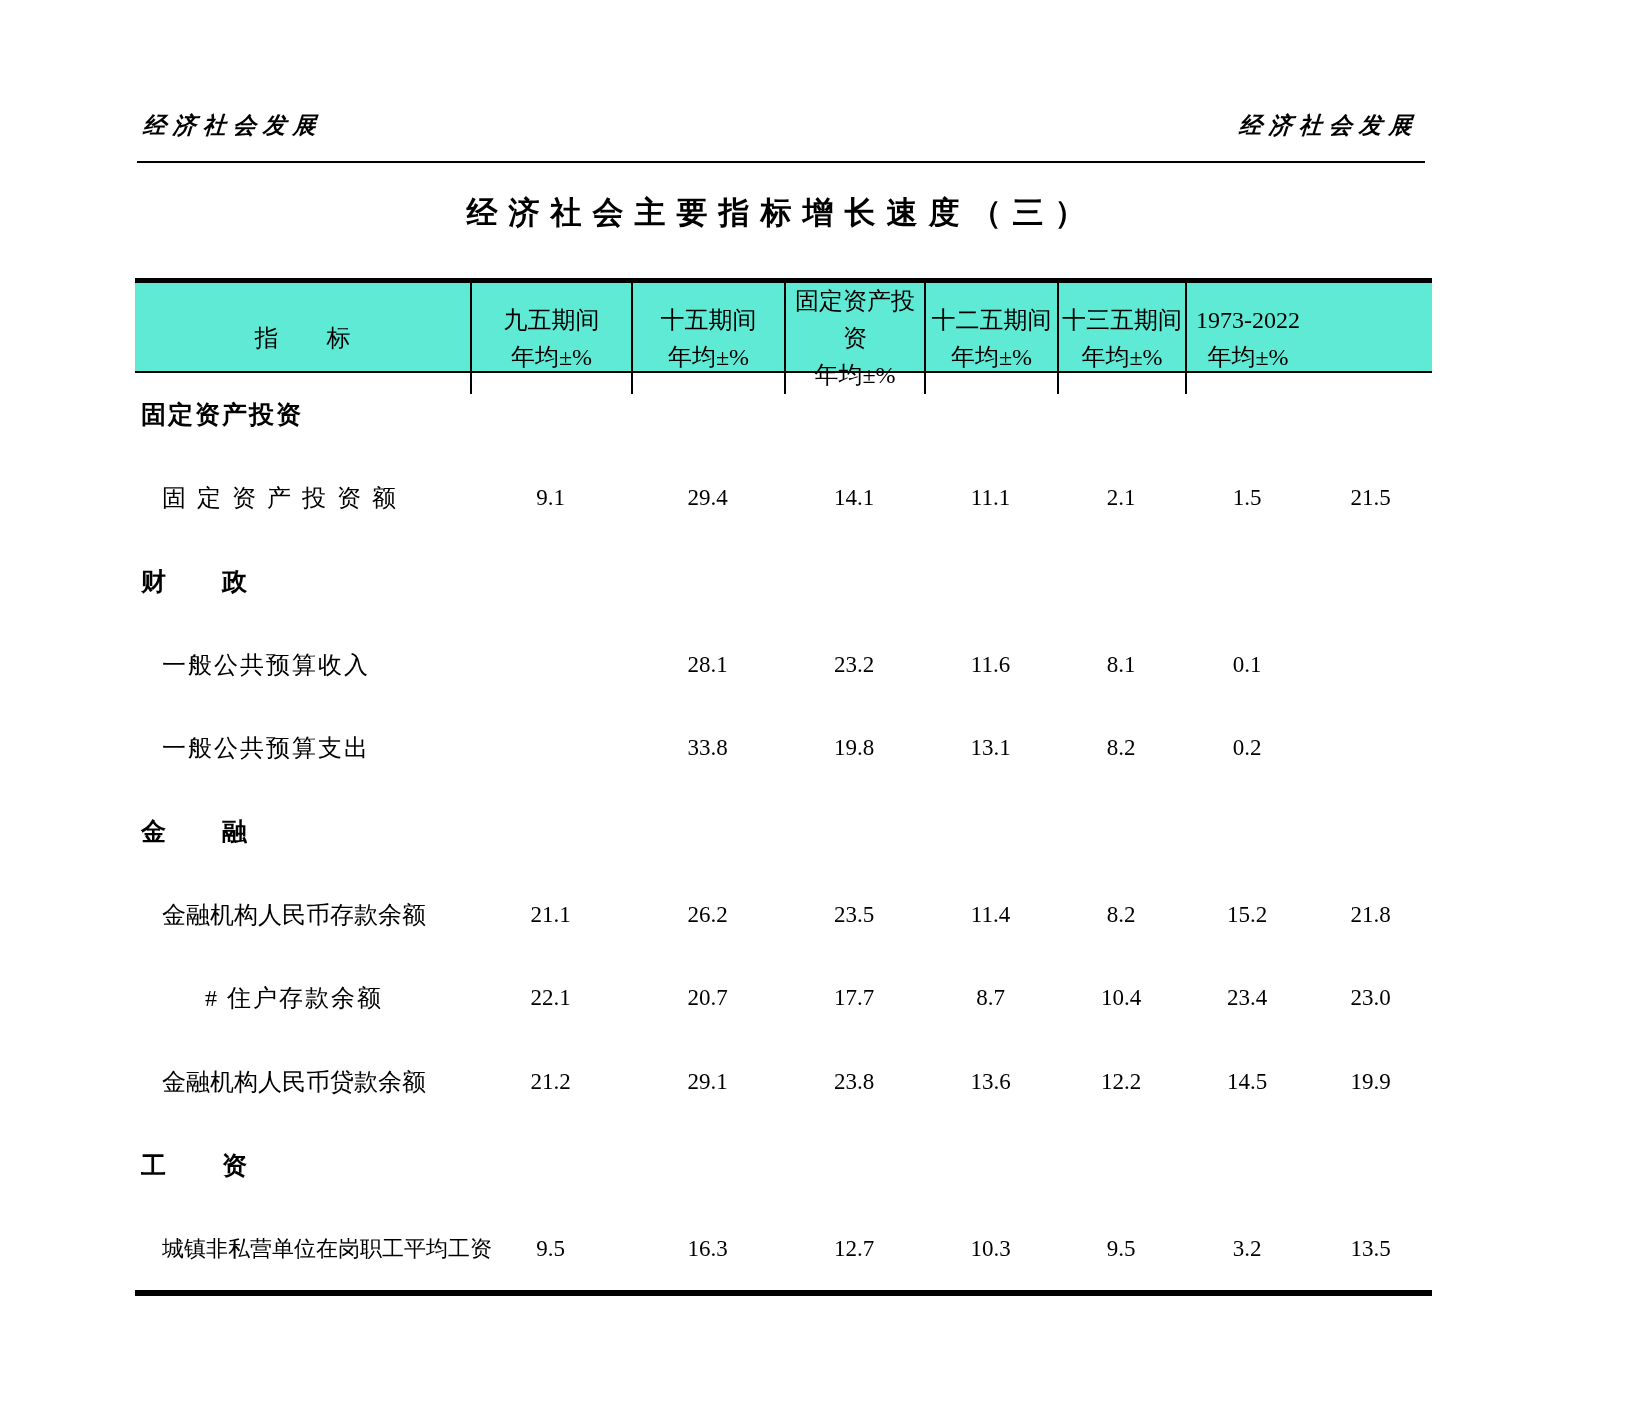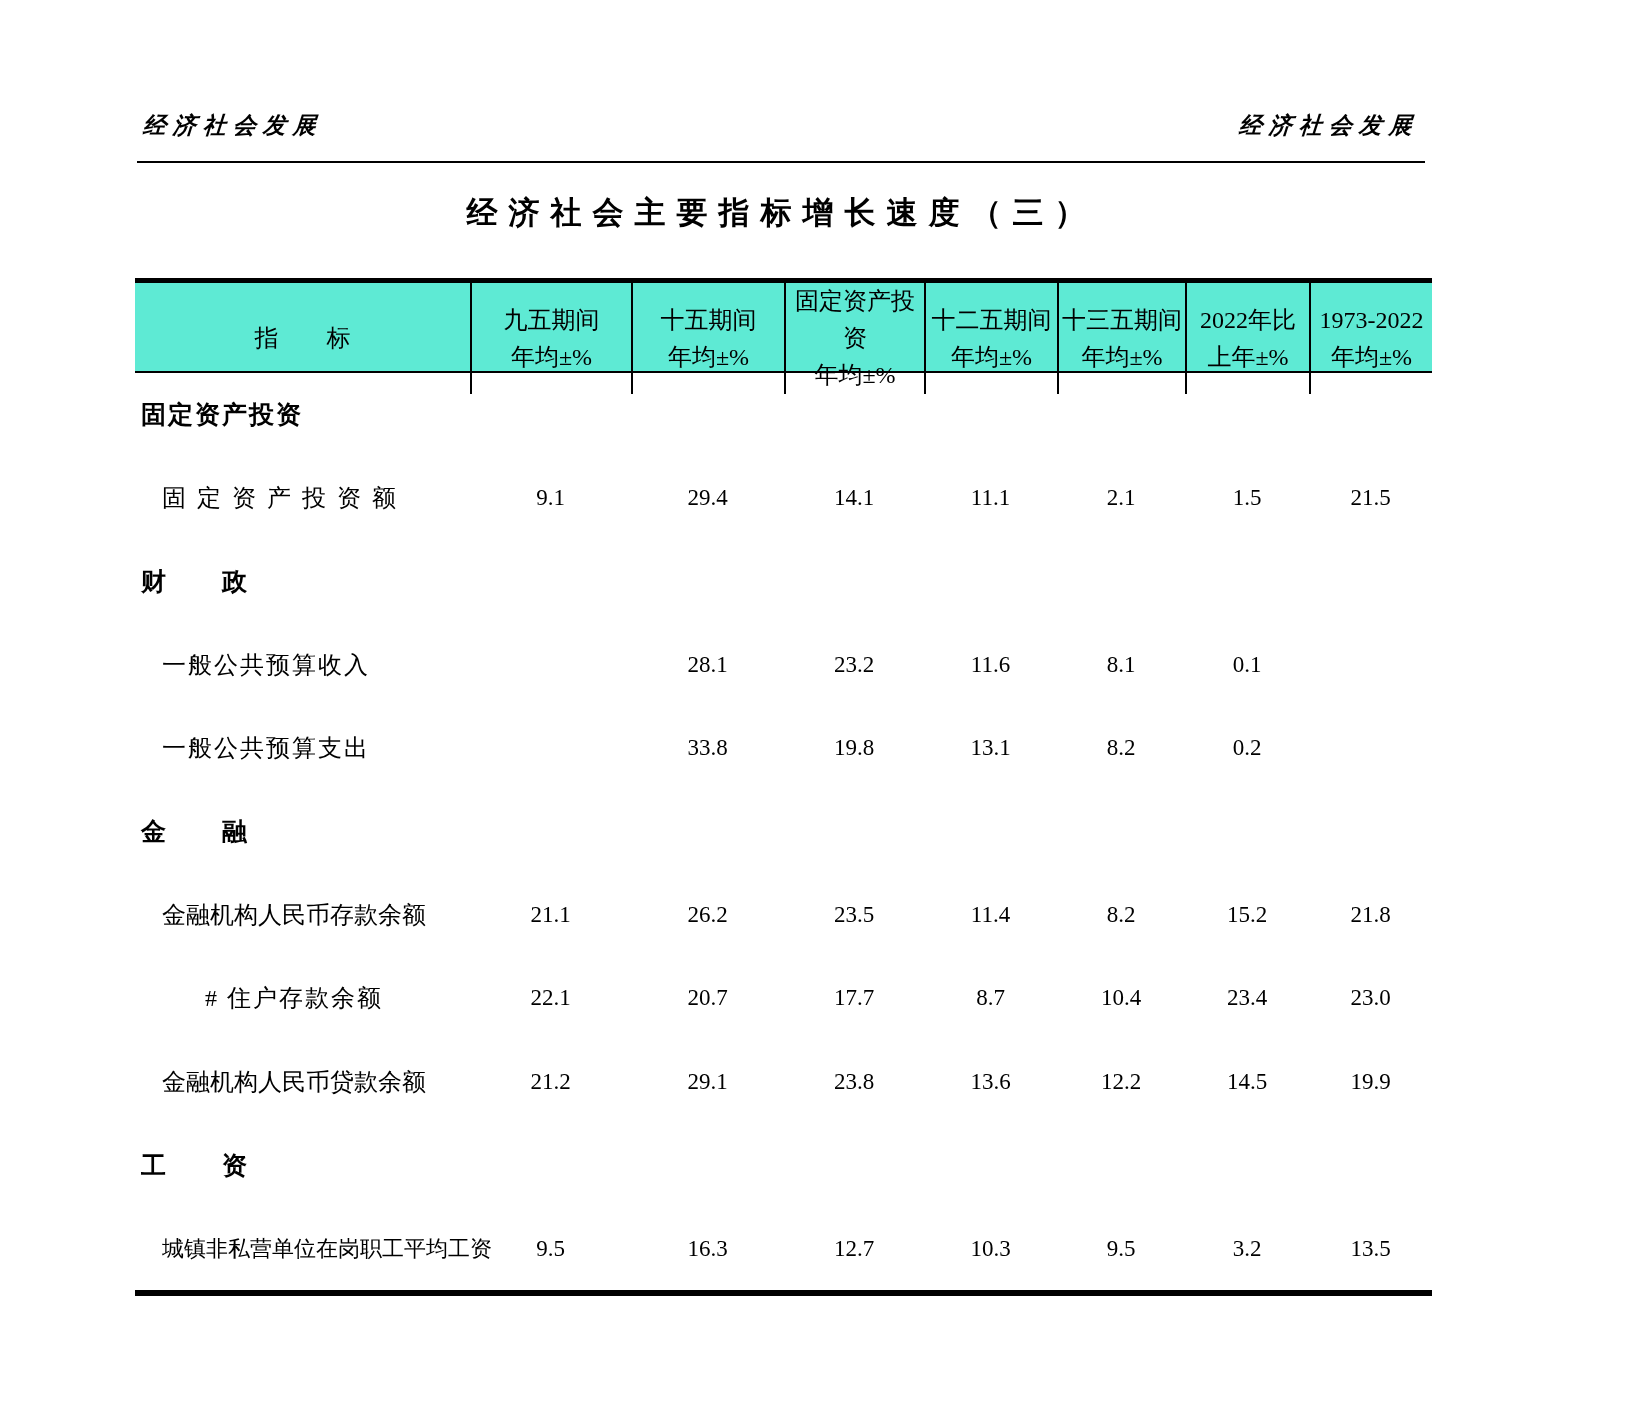--- a/index.html
+++ b/index.html
@@ -133,24 +133,20 @@
     </div>
     <div class="hcell">
       <span>十二五期间</span>
       <span>年均±%</span>
     </div>
     <div class="hcell">
       <span>十三五期间</span>
       <span>年均±%</span>
     </div>
     <div class="hcell">
-      <span>2022年比</span>
-      <span>上年±%</span>
-    </div>
-    <div class="hcell">
       <span>1973-2022</span>
       <span>年均±%</span>
     </div>
   </div>
 
   <div class="tbody">
 
     <div class="trow row-section">
       <div class="lbl">固定资产投资</div>
       <div class="val"></div>

